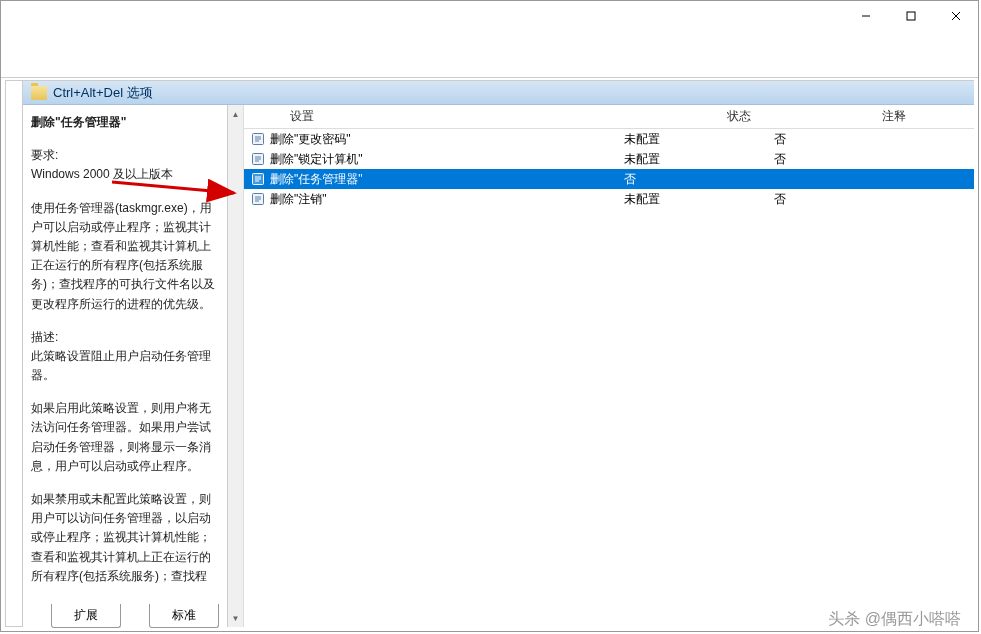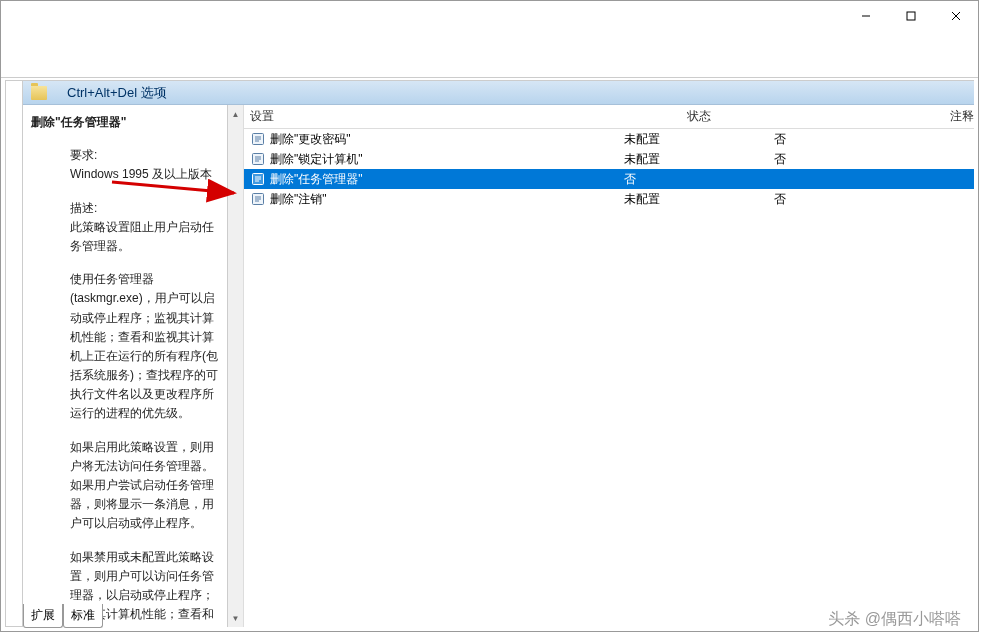--- a/index.html
+++ b/index.html
@@ -58,21 +58,21 @@
 }
 .folder-header {
   background: linear-gradient(#d6e6f5, #b8d4ed);
   height: 24px;
   display: flex;
   align-items: center;
   padding-left: 8px;
   font-size: 13px;
   color: #003366;
   border-bottom: 1px solid #a6c0d9;
-  gap: 20px;
+  gap: 6px;
 }
 .folder-icon {
   width: 16px; height: 14px;
   background: linear-gradient(#f7e39a, #e6c458);
   border-radius: 1px;
   position: relative;
 }
 .folder-icon::before {
   content: "";
   position: absolute;
@@ -94,21 +94,21 @@
   color: #222;
   border-right: 1px solid #ccc;
   overflow: hidden;
 }
 .left-desc .title {
   font-weight: bold;
   margin-bottom: 14px;
 }
 .left-desc .edit-link { margin-bottom: 14px; }
 .left-desc a { color: #0066cc; text-decoration: underline; }
-.left-desc .section { margin-bottom: 14px; margin-left: 39px; }
+.left-desc .section { margin-bottom: 14px; }
 .right-list {
   flex: 1;
   display: flex;
   position: relative;
 }
 .scroll-gutter-left {
   width: 16px;
   background: #f0f0f0;
   border-right: 1px solid #ddd;
   display: flex;
@@ -124,23 +124,23 @@
 }
 .list-body { flex: 1; }
 .list-header {
   display: flex;
   height: 24px;
   align-items: center;
   font-size: 12px;
   color: #333;
   border-bottom: 1px solid #ddd;
 }
-.col-setting { flex: 0 0 380px; padding-left: 6px; }
+.col-setting { flex: 0 0 380px; padding-left: 6px; margin-left: 40px; }
 .col-state { flex: 0 0 150px; text-align: center; }
-.col-comment { flex: 1; text-align: right; }
+.col-comment { flex: 1; text-align: center; }
 .list-row {
   display: flex;
   height: 20px;
   align-items: center;
   font-size: 12px;
   padding-left: 0;
 }
 .list-row.selected {
   background: #0078d7;
   color: #fff;
@@ -161,23 +161,24 @@
   position: absolute;
   left: 22px;
   bottom: 3px;
   display: flex;
   gap: 0;
   font-size: 12px;
 }
 .tab {
   border: 1px solid #999;
   border-top: none;
-  padding: 3px 7px;
+  padding: 3px 22px;
   background: #fff;
   border-radius: 0 0 3px 3px;
+  margin-left: 28px;
 }
 .tab.active { background: #fff; font-weight: normal; }
 .arrow {
   position: absolute;
   top: 178px;
   left: 110px;
   pointer-events: none;
 }
 .watermark {
   position: absolute;
@@ -224,27 +225,27 @@
         <div class="folder-header">
           <span class="folder-icon"></span>
           <span>Ctrl+Alt+Del 选项</span>
         </div>
 
         <div class="content-split">
           <div class="left-desc">
             <div class="title">删除"任务管理器"</div>
             <div class="section">
               <div>要求:</div>
-              <div>Windows 1995 及以上版本</div>
+              <div>Windows 2000 及以上版本</div>
             </div>
+            <div class="section">使用任务管理器(taskmgr.exe)，用户可以启动或停止程序；监视其计算机性能；查看和监视其计算机上正在运行的所有程序(包括系统服务)；查找程序的可执行文件名以及更改程序所运行的进程的优先级。</div>
             <div class="section">
               <div>描述:</div>
               <div>此策略设置阻止用户启动任务管理器。</div>
             </div>
-            <div class="section">使用任务管理器(taskmgr.exe)，用户可以启动或停止程序；监视其计算机性能；查看和监视其计算机上正在运行的所有程序(包括系统服务)；查找程序的可执行文件名以及更改程序所运行的进程的优先级。</div>
             <div class="section">如果启用此策略设置，则用户将无法访问任务管理器。如果用户尝试启动任务管理器，则将显示一条消息，用户可以启动或停止程序。</div>
             <div class="section">如果禁用或未配置此策略设置，则用户可以访问任务管理器，以启动或停止程序；监视其计算机性能；查看和监视其计算机上正在运行的所有程序(包括系统服务)；查找程</div>
           </div>
 
           <div class="right-list">
             <div class="scroll-gutter-left">
               <div class="sb-btn">▲</div>
               <div class="sb-btn">▼</div>
             </div>
             <div class="list-body">

